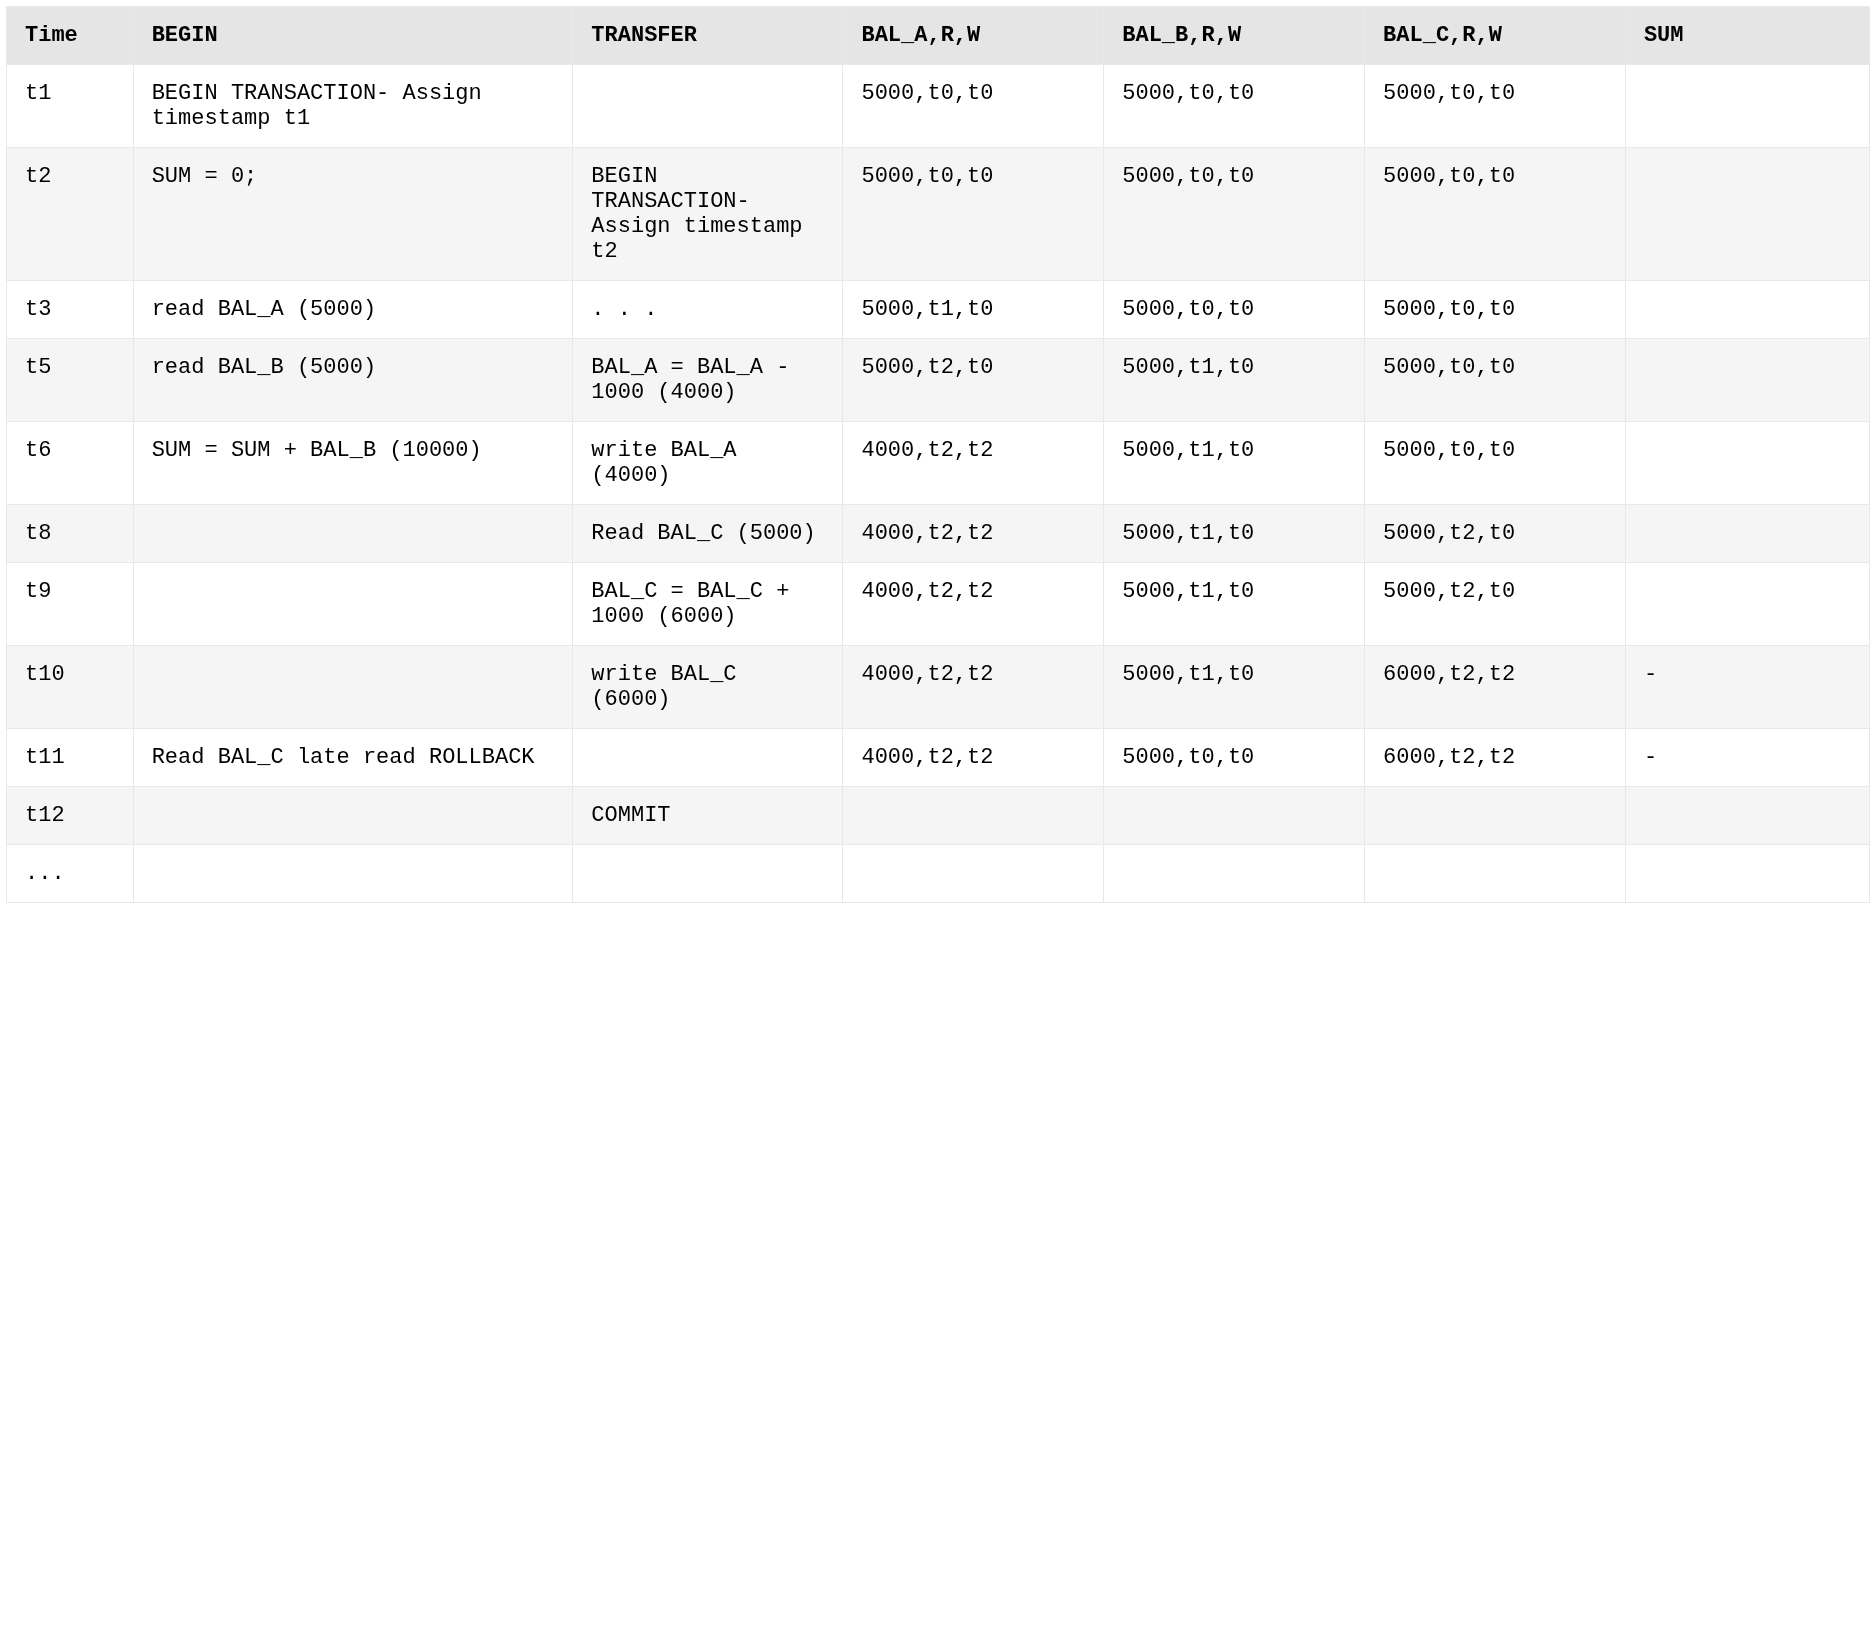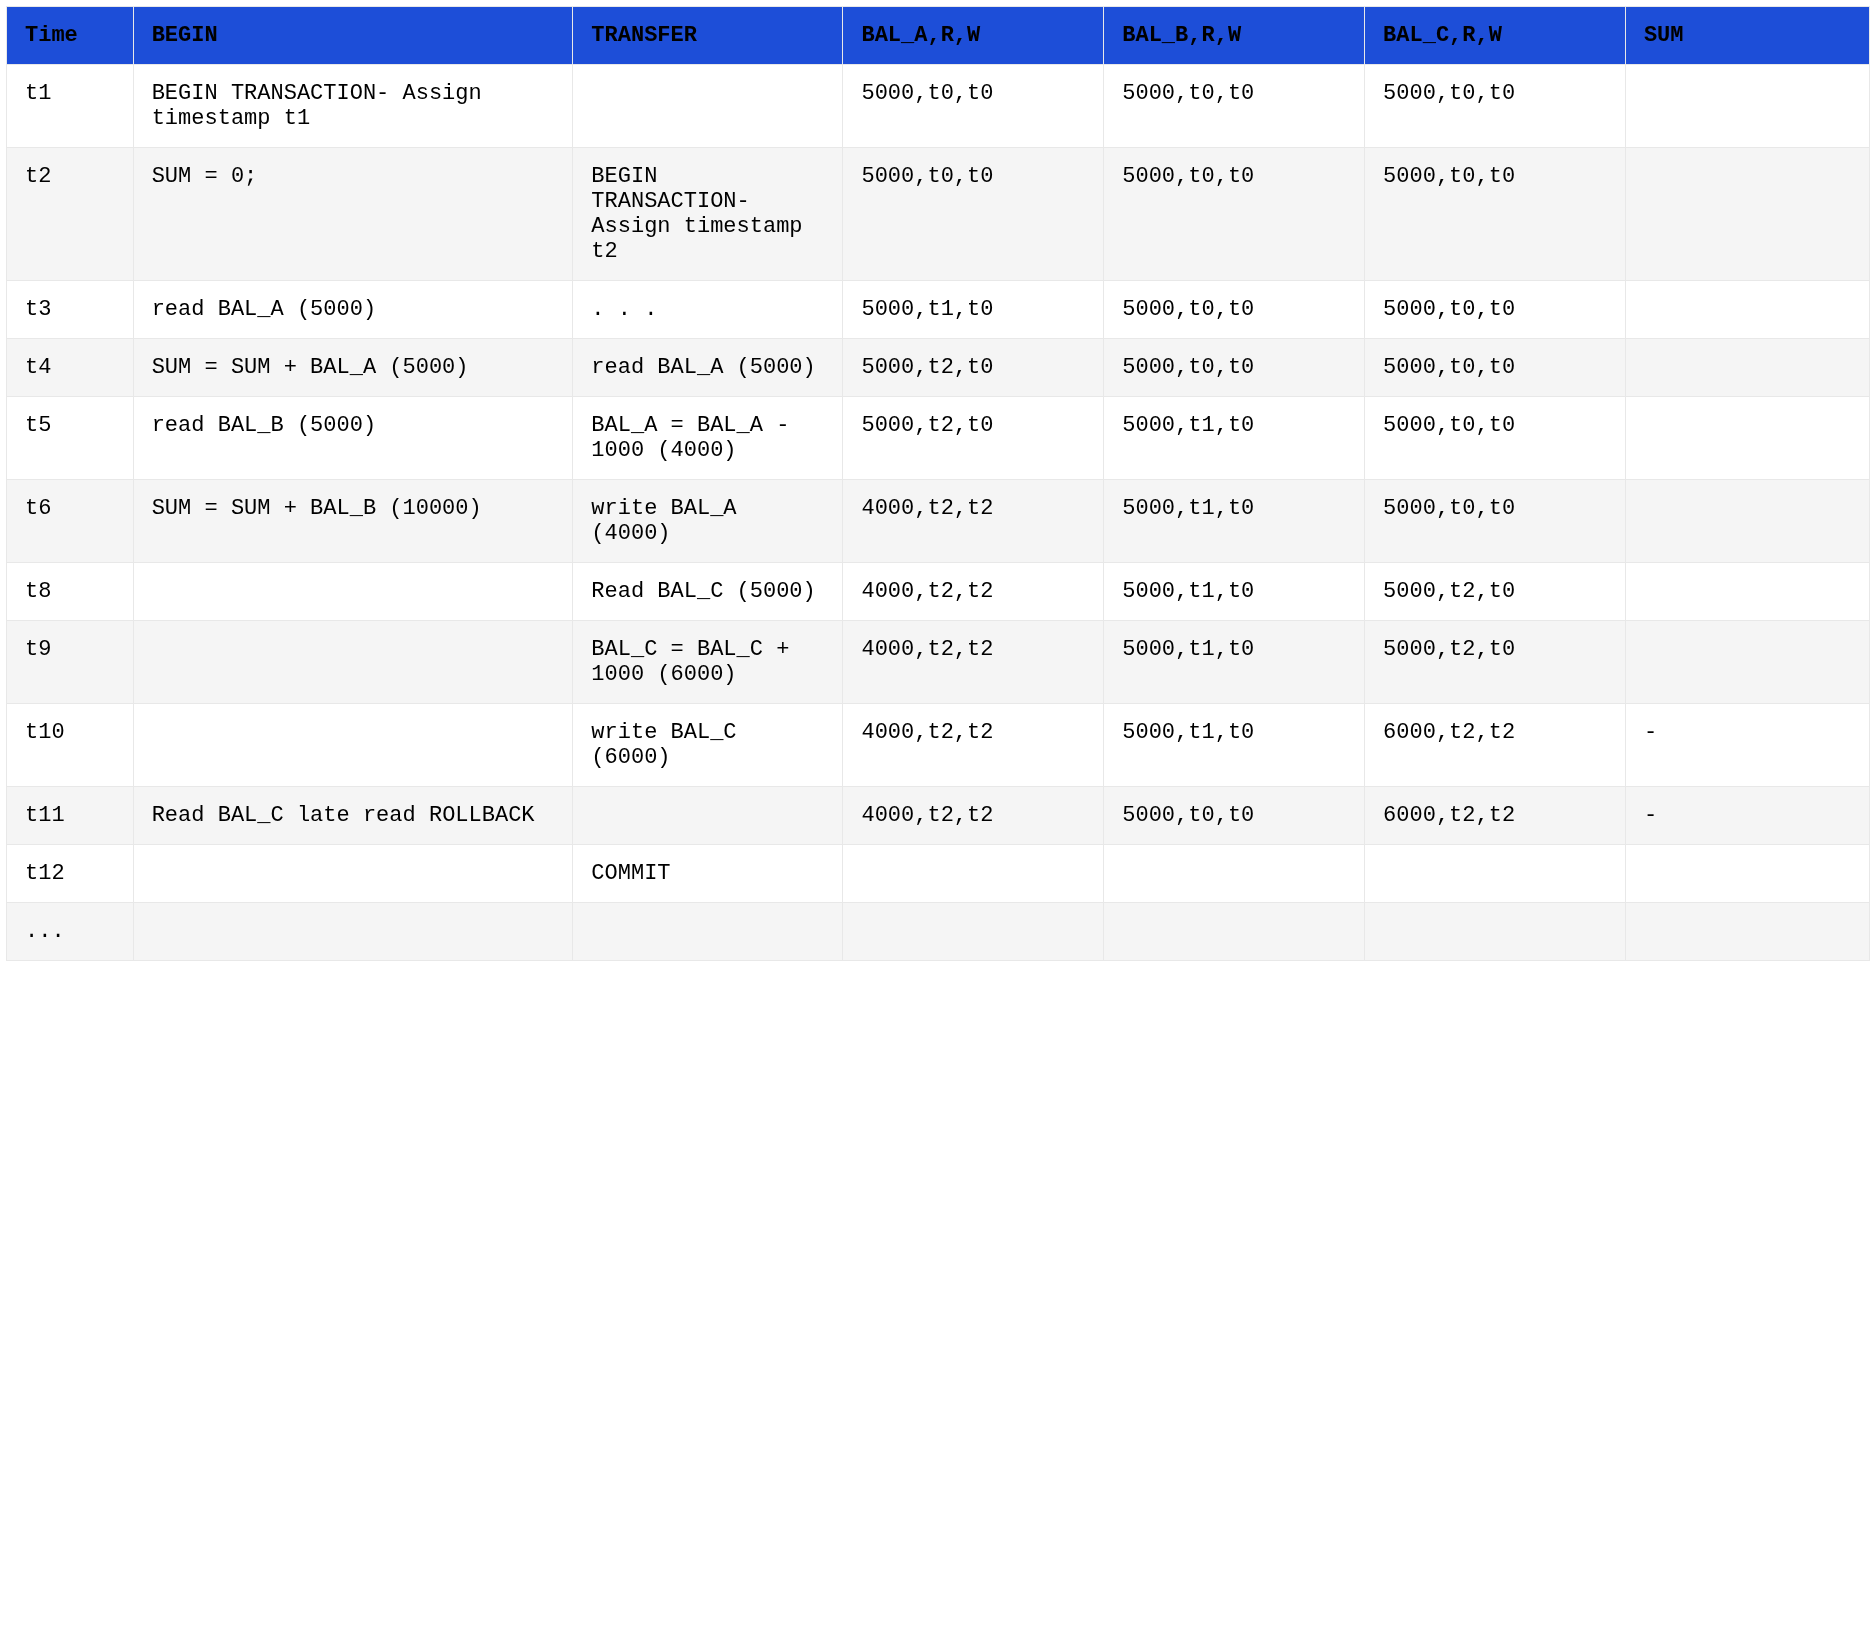--- a/index.html
+++ b/index.html
@@ -20,21 +20,21 @@
     }
     th, td {
       border: 1px solid #e8e8e8;
       padding: 16px 18px;
       text-align: left;
       vertical-align: top;
       word-wrap: break-word;
       overflow-wrap: break-word;
     }
     th {
-      background: #1d4ed8;
+      background: #e5e5e5;
       font-weight: bold;
       font-size: 22px;
     }
     tbody tr:nth-child(even) td {
       background: #f5f5f5;
     }
     tbody tr:nth-child(odd) td {
       background: #ffffff;
     }
     col.col-time { width: 6.8%; }
@@ -88,29 +88,20 @@
         <td>5000,t0,t0</td>
         <td>5000,t0,t0</td>
         <td>5000,t0,t0</td>
         <td></td>
       </tr>
       <tr>
         <td>t3</td>
         <td><span>read BAL_A </span><span class="ital">(5000)</span></td>
         <td><span>. . .</span></td>
         <td>5000,t1,t0</td>
-        <td>5000,t0,t0</td>
-        <td>5000,t0,t0</td>
-        <td></td>
-      </tr>
-      <tr>
-        <td>t4</td>
-        <td><span>SUM = SUM + BAL_A </span><span class="ital">(5000)</span></td>
-        <td><span>read BAL_A </span><span class="ital">(5000)</span></td>
-        <td>5000,t2,t0</td>
         <td>5000,t0,t0</td>
         <td>5000,t0,t0</td>
         <td></td>
       </tr>
       <tr>
         <td>t5</td>
         <td><span>read BAL_B </span><span class="ital">(5000)</span></td>
         <td><span>BAL_A = BAL_A - 1000 </span><span class="ital">(4000)</span></td>
         <td>5000,t2,t0</td>
         <td>5000,t1,t0</td>

